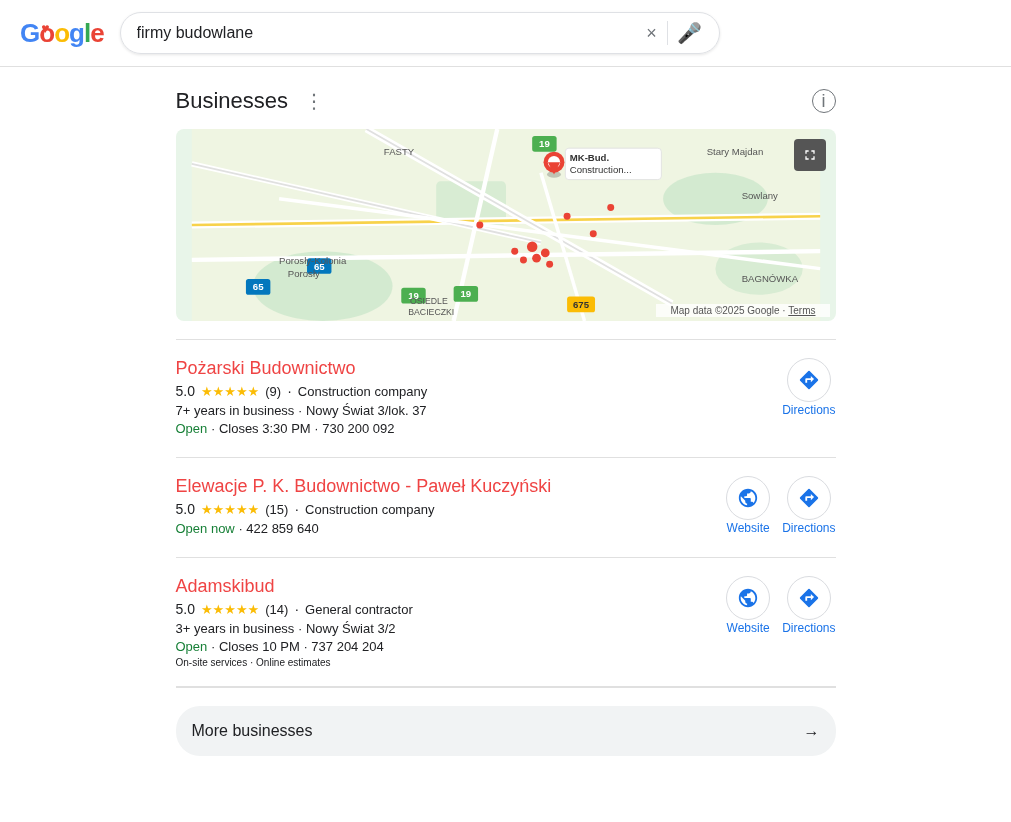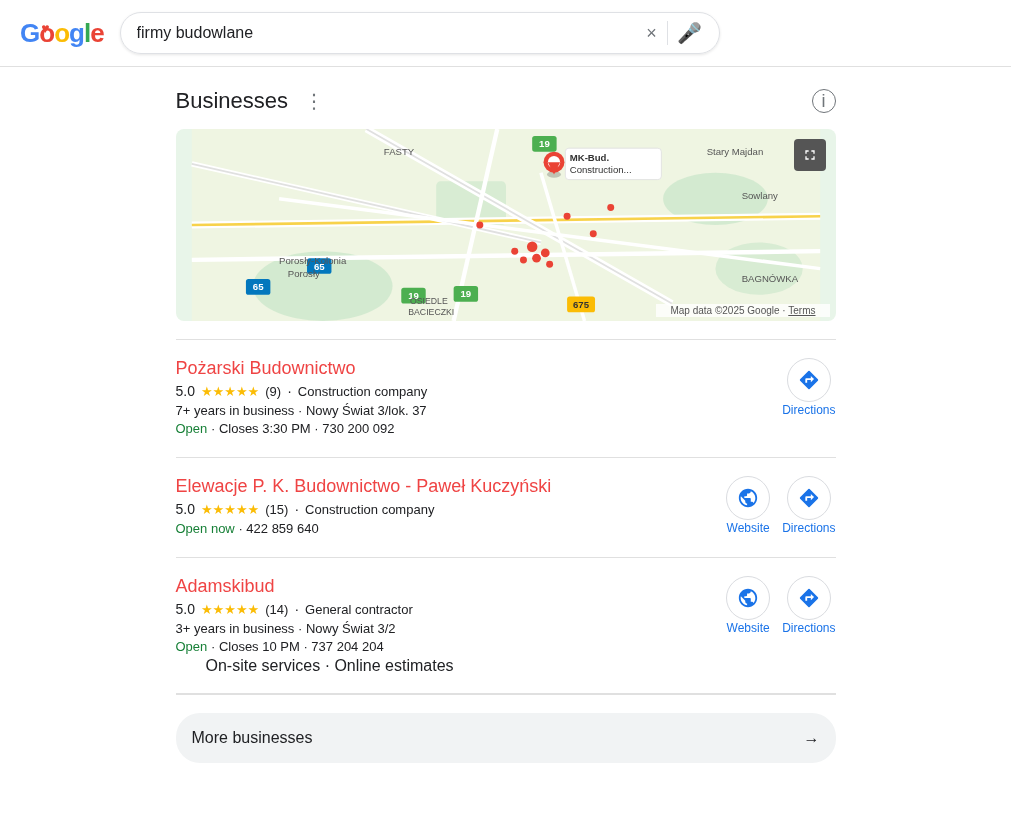--- a/index.html
+++ b/index.html
@@ -175,21 +175,21 @@
     .rating-score { font-size: 14px; color: #202124; }
     .stars { color: #fbbc05; font-size: 13px; }
     .rating-count { color: #202124; font-size: 13px; }
     .category { color: #202124; font-size: 13px; }
     .detail-row {
       font-size: 13px;
       color: #202124;
       margin-bottom: 3px;
     }
     .open-status { color: #188038; font-weight: 500; }
-    .extra-detail { font-size: 16px; color: #202124; margin-left: 30px; }
+    .extra-detail { font-size: 10px; color: #202124; }
 
     
     .action-buttons {
       display: flex;
       flex-direction: column;
       align-items: center;
       gap: 8px;
     }
     .action-group {
       display: flex;

